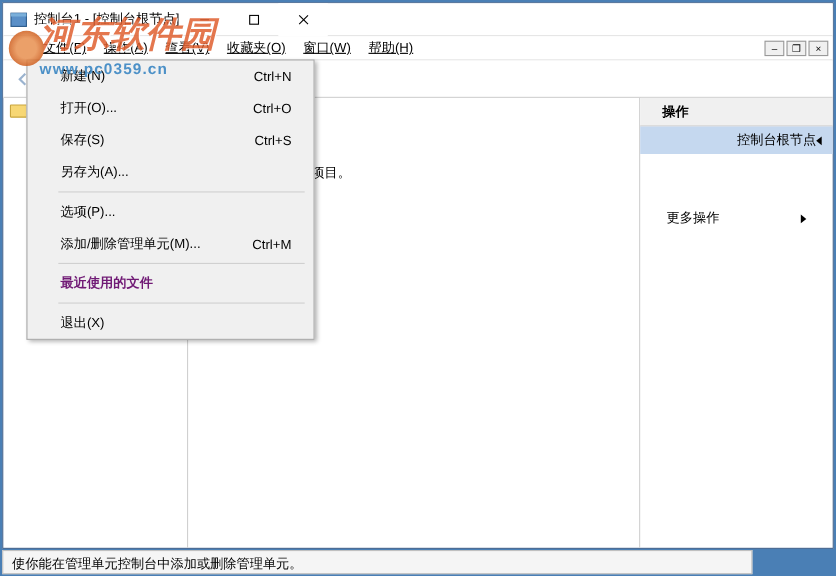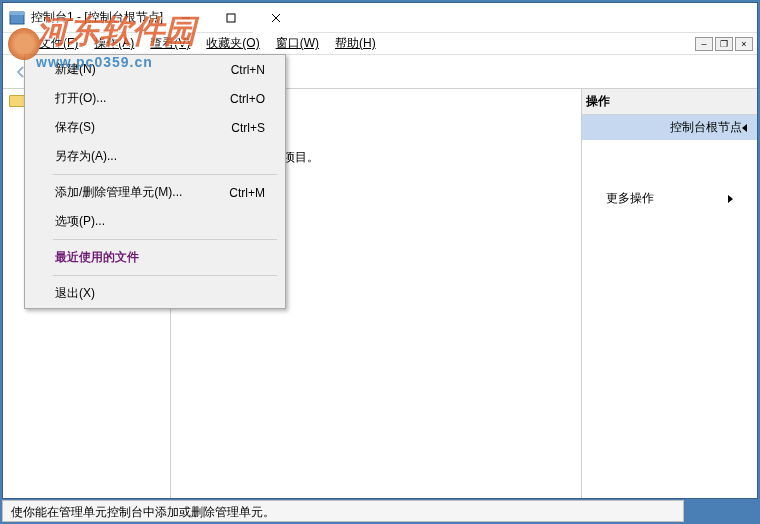--- a/index.html
+++ b/index.html
@@ -19,21 +19,21 @@
 .mdi-controls { position: absolute; right: 4px; top: 34px; display: flex; gap: 2px; }
 .mdi-btn { width: 18px; height: 14px; border: 1px solid #999; background: #f0f0f0; display: flex; align-items: center; justify-content: center; font-size: 9px; }
 .toolbar { height: 34px; background: #fff; display: flex; align-items: center; padding-left: 6px; border-bottom: 1px solid #d0d0d0; gap: 4px; }
 .toolbar-btn { width: 24px; height: 24px; display: flex; align-items: center; justify-content: center; opacity: 0.5; }
 .content { display: flex; height: calc(100% - 86px); }
 .tree-panel { width: 168px; border-right: 1px solid #d0d0d0; padding: 4px; }
 .tree-item { display: flex; align-items: center; gap: 4px; padding: 2px; background: #fff; }
 .tree-icon { width: 16px; height: 12px; background: #f7d774; border: 1px solid #c9a63e; border-radius: 1px; }
 .main-panel { flex: 1; padding: 60px 20px; text-align: left; padding-left: 40px; }
 .action-panel { width: 176px; border-left: 1px solid #d0d0d0; }
-.action-header { background: #f0f0f0; padding: 4px 4px; font-weight: bold; border-bottom: 1px solid #d0d0d0; }
+.action-header { background: #f0f0f0; padding: 4px 20px; font-weight: bold; border-bottom: 1px solid #d0d0d0; }
 .action-section { background: #c5d8ef; padding: 4px 10px; display: flex; justify-content: flex-end; align-items: center; }
 .action-item { padding: 6px 24px; display: flex; justify-content: space-between; align-items: center; margin-top: 44px; }
 .triangle-left { width: 0; height: 0; border-top: 4px solid transparent; border-bottom: 4px solid transparent; border-right: 5px solid #000; }
 .triangle-right { width: 0; height: 0; border-top: 4px solid transparent; border-bottom: 4px solid transparent; border-left: 5px solid #000; }
 .dropdown { position: absolute; left: 24px; top: 54px; width: 262px; background: #f0f0f0; border: 1px solid #aaa; box-shadow: 2px 2px 4px rgba(0,0,0,0.3); z-index: 50; }
 .dropdown-item { display: flex; align-items: center; padding: 6px 10px 6px 30px; position: relative; text-align: center; }
 .dropdown-item.disabled { color: #701a75; font-weight: bold; }
 .dropdown-shortcut { position: absolute; right: 20px; }
 .dropdown-sep { height: 1px; background: #d0d0d0; margin: 3px 8px 3px 28px; }
 .highlight-box { position: absolute; border: 2px solid #d03030; pointer-events: none; }
@@ -132,25 +132,25 @@
   </div>
   <div class="dropdown-item">
     <span>保存(S)</span>
     <span class="dropdown-shortcut">Ctrl+S</span>
   </div>
   <div class="dropdown-item">
     <span>另存为(A)...</span>
   </div>
   <div class="dropdown-sep"></div>
   <div class="dropdown-item">
+    <span>选项(P)...</span>
+  </div>
+  <div class="dropdown-item">
     <span>添加/删除管理单元(M)...</span>
     <span class="dropdown-shortcut">Ctrl+M</span>
-  </div>
-  <div class="dropdown-item">
-    <span>选项(P)...</span>
   </div>
   <div class="dropdown-sep"></div>
   <div class="dropdown-item disabled">
     <span>最近使用的文件</span>
   </div>
   <div class="dropdown-sep"></div>
   <div class="dropdown-item">
     <span>退出(X)</span>
   </div>
 </div>

